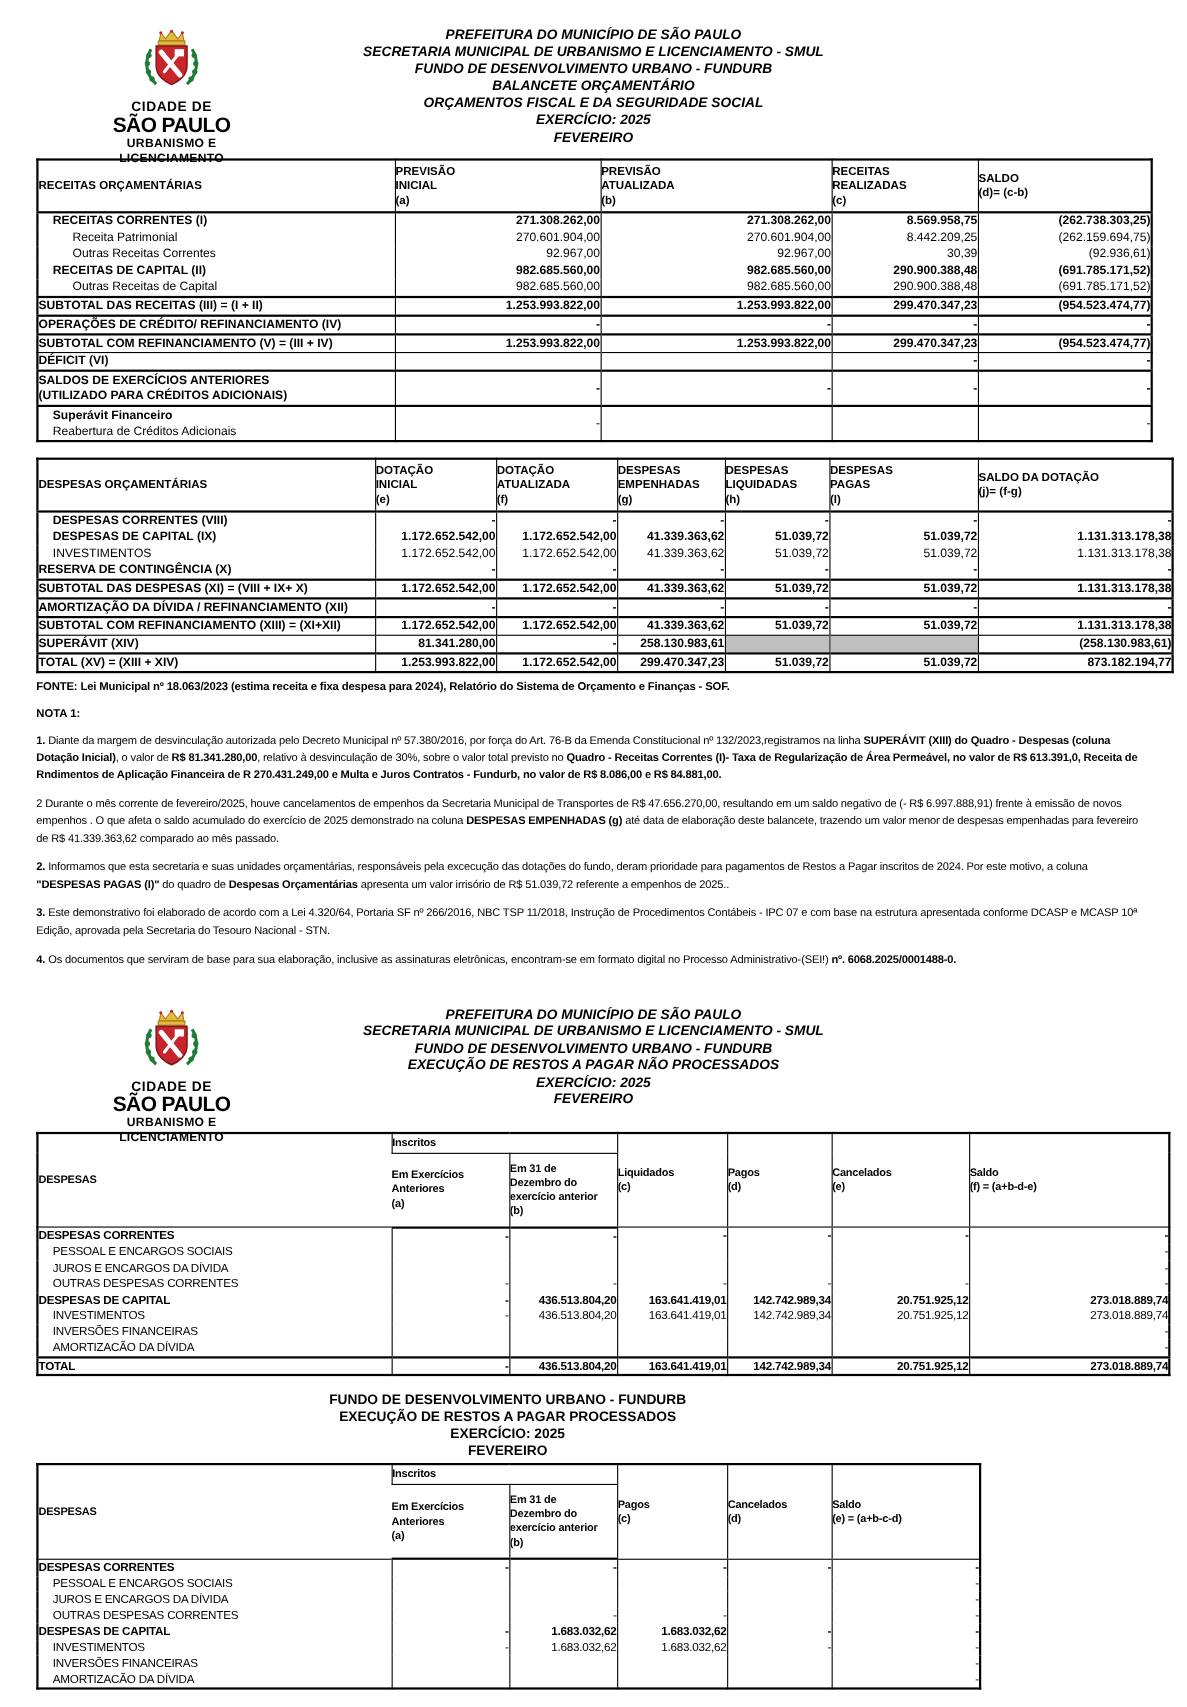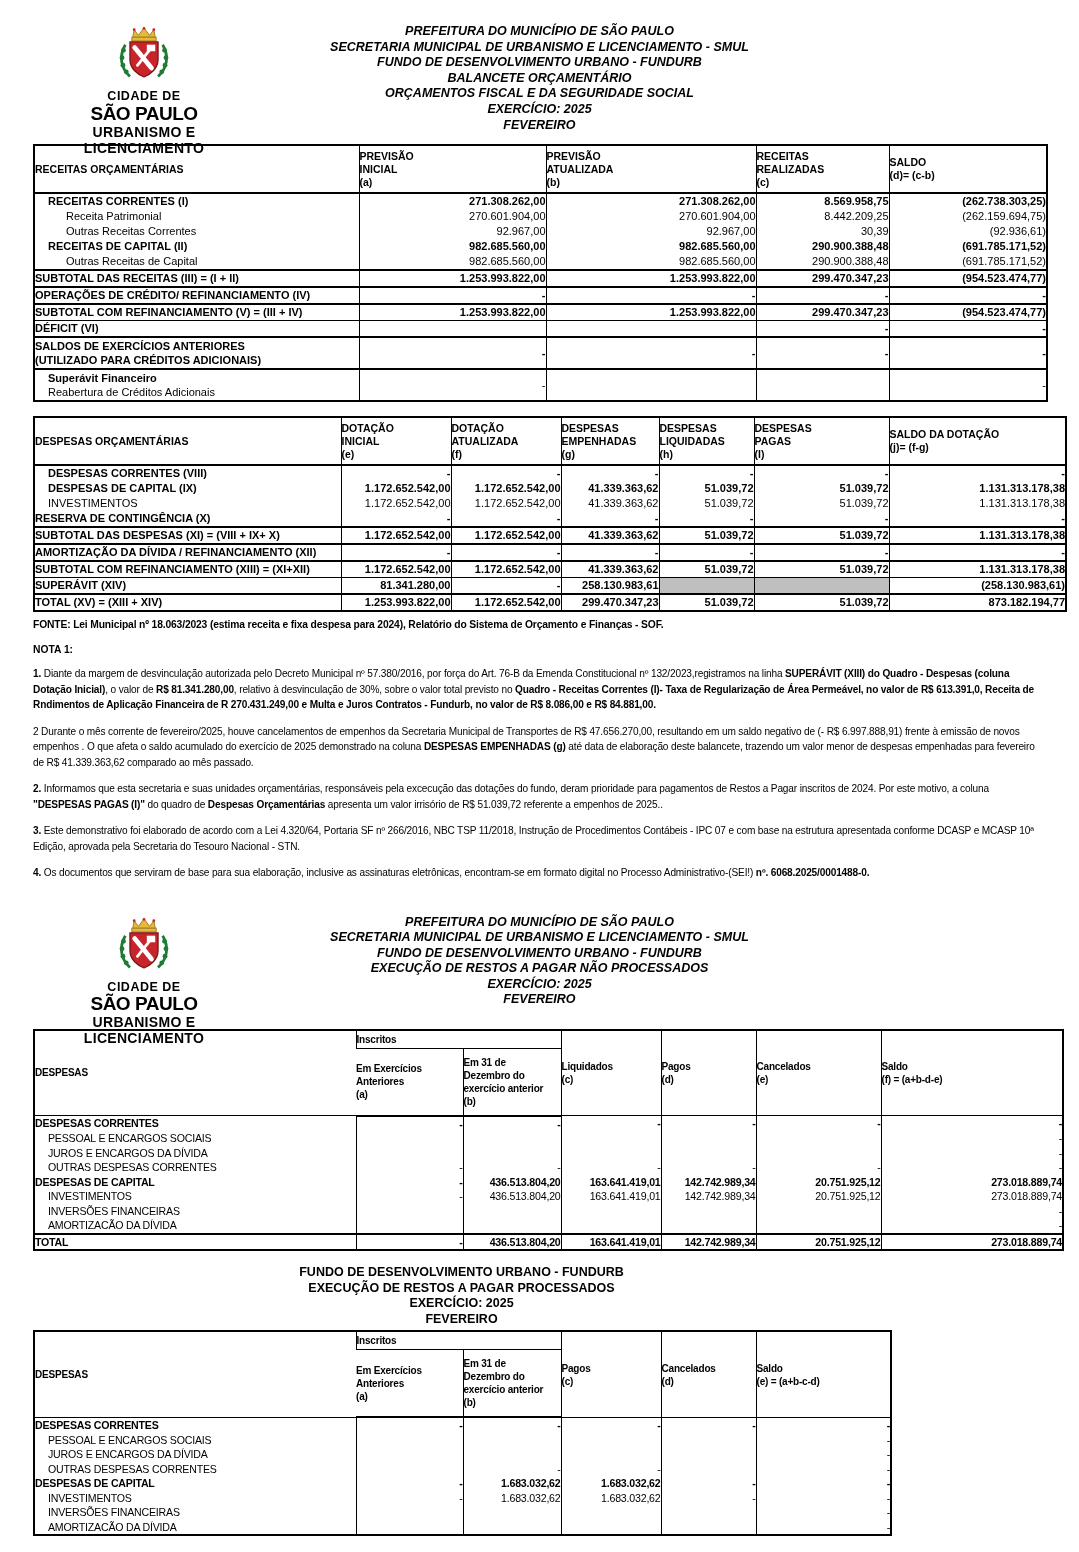--- a/index.html
+++ b/index.html
@@ -4,24 +4,24 @@
 <style>
   html,body{margin:0;padding:0;background:#fff;}
   body{width:1079px;min-height:1552px;margin:0 auto;font-family:"Liberation Sans",sans-serif;color:#000;position:relative;}
   .b{font-weight:bold;}
   .nb{font-weight:normal;}
   .page{padding:24px 33px 20px 33px;box-sizing:border-box;}
 
   
   .hdr{position:relative;text-align:center;}
   .hdr .titles{display:inline-block;font-weight:bold;font-size:12.5px;line-height:15.6px;font-style:italic;}
-  .logo{position:absolute;left:46px;top:2px;width:130px;line-height:1;}
+  .logo{position:absolute;left:58px;top:2px;width:130px;line-height:1;}
   .logo .l1{font-size:12.5px;font-weight:bold;letter-spacing:.5px;margin-top:3px;}
   .logo .l2{font-size:19px;font-weight:bold;letter-spacing:-.5px;margin-top:1px;}
-  .logo .l3,.logo .l4{font-size:14px;font-weight:bold;margin-top:2px;letter-spacing:.3px;}
+  .logo .l3,.logo .l4{font-size:11px;font-weight:bold;margin-top:2px;letter-spacing:.3px;}
 
   
   table.doc{border-collapse:collapse;table-layout:fixed;border:2px solid #000;margin-top:4px;}
   table.doc th,table.doc td{border-left:1px solid #000;overflow:hidden;white-space:nowrap;padding:0;}
   table.doc th:first-child,table.doc td:first-child{border-left:none;margin-top:40px;}
   table.doc thead th{border-bottom:2px solid #000;text-align:left;vertical-align:middle;}
   td.lbl{text-align:left;padding:0 4px;}
   td.num{text-align:right;padding:0 5px;}
   .i1{padding-left:13px !important;}
   .i2{padding-left:31px !important;}

